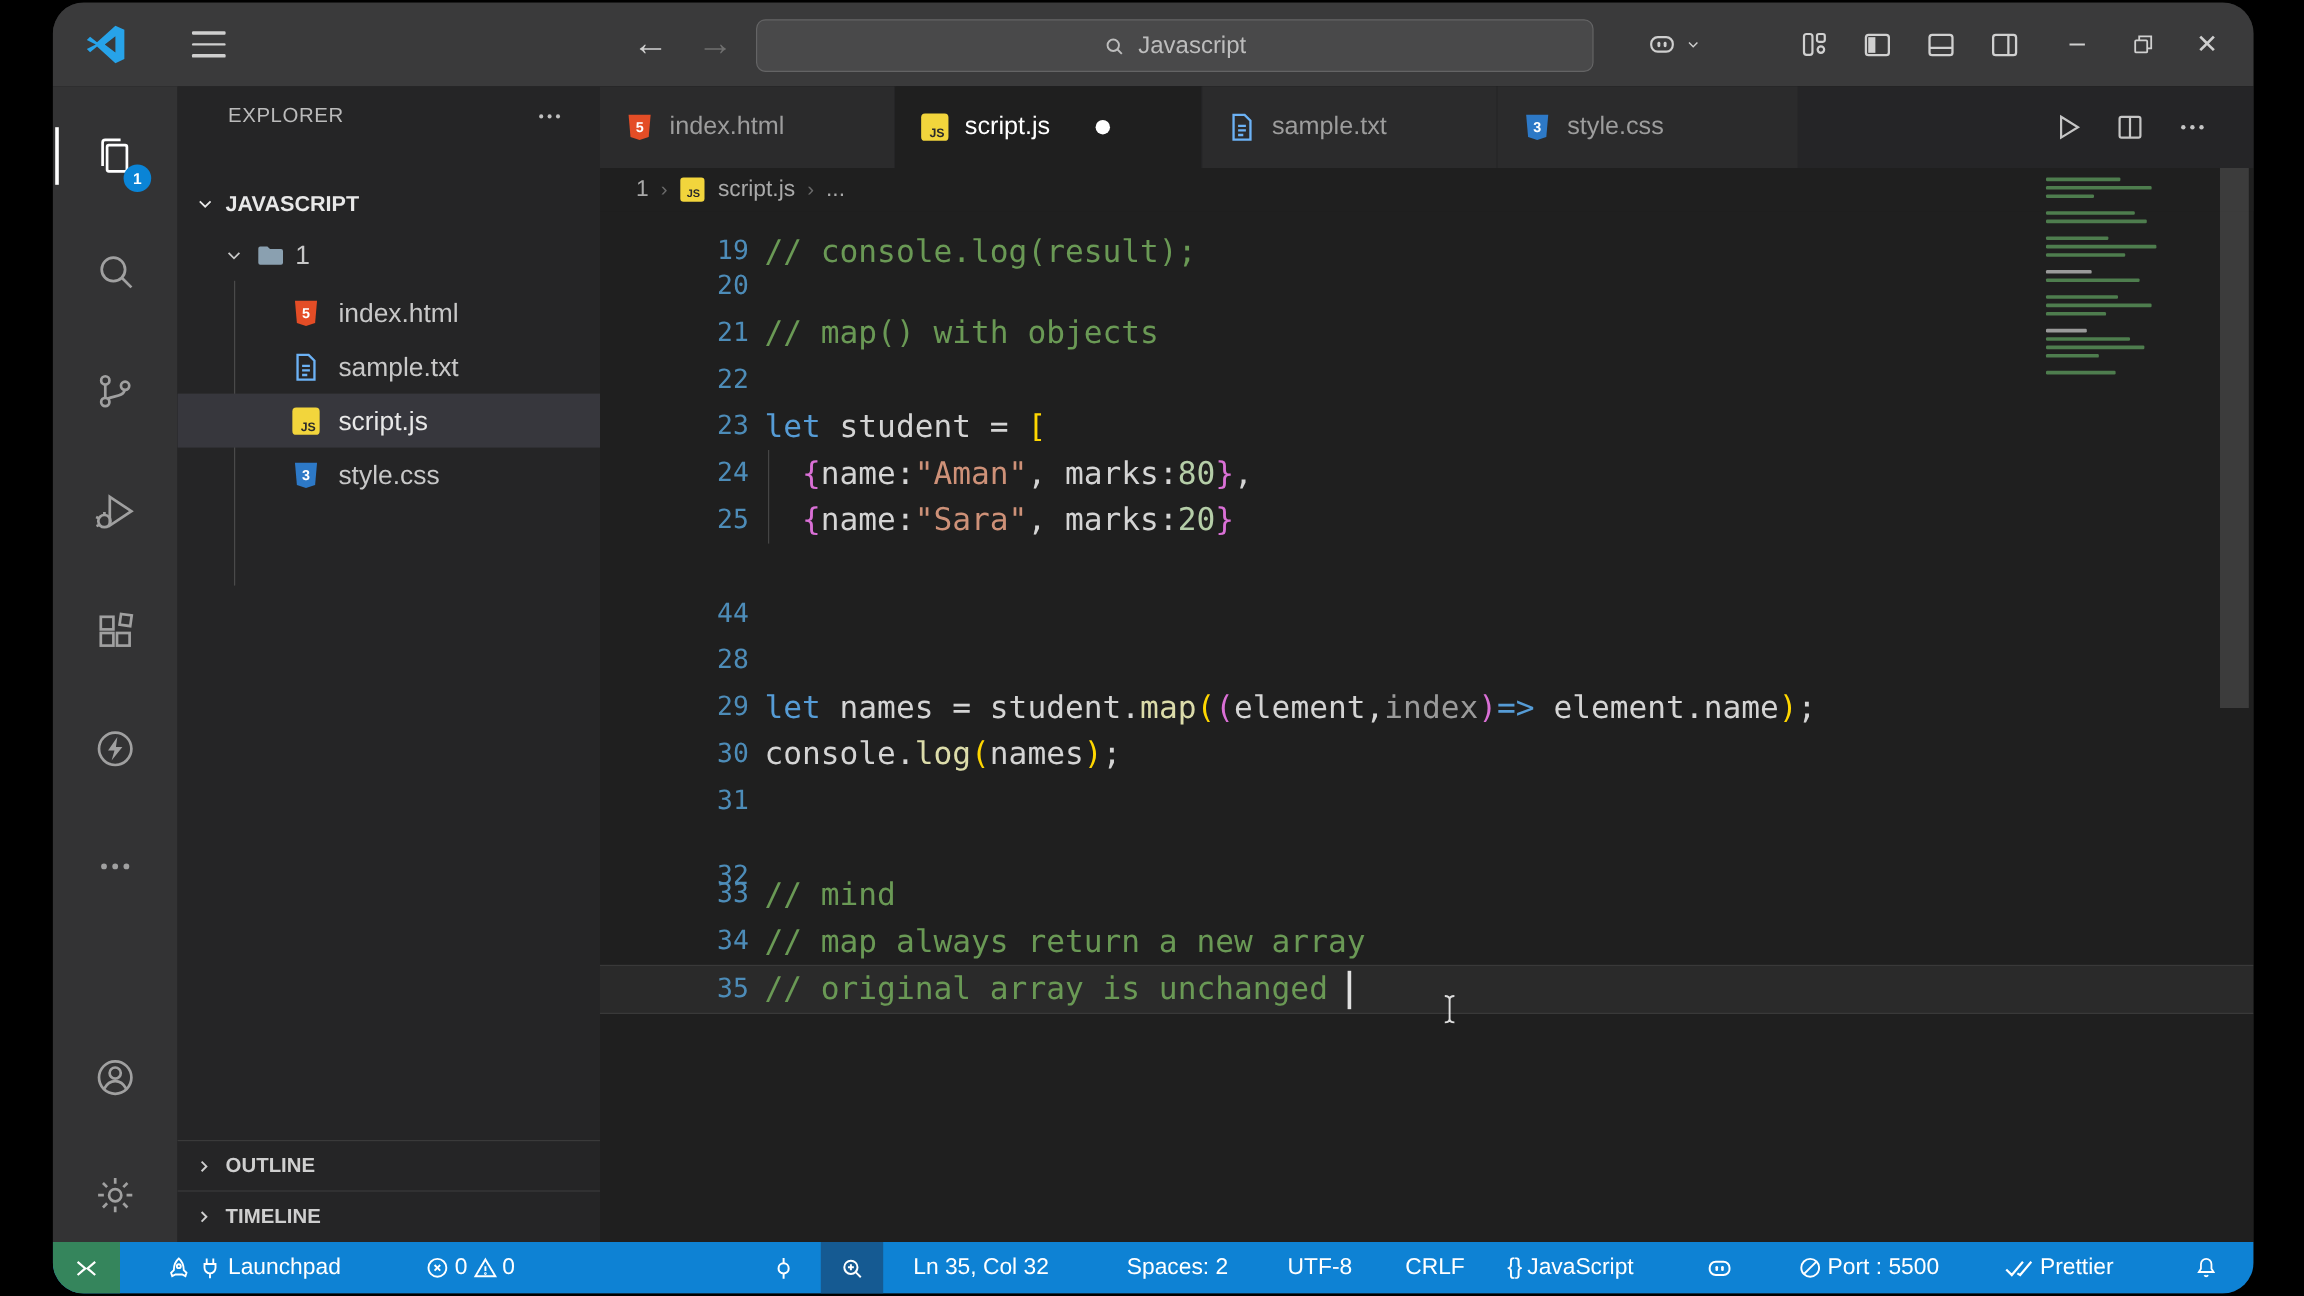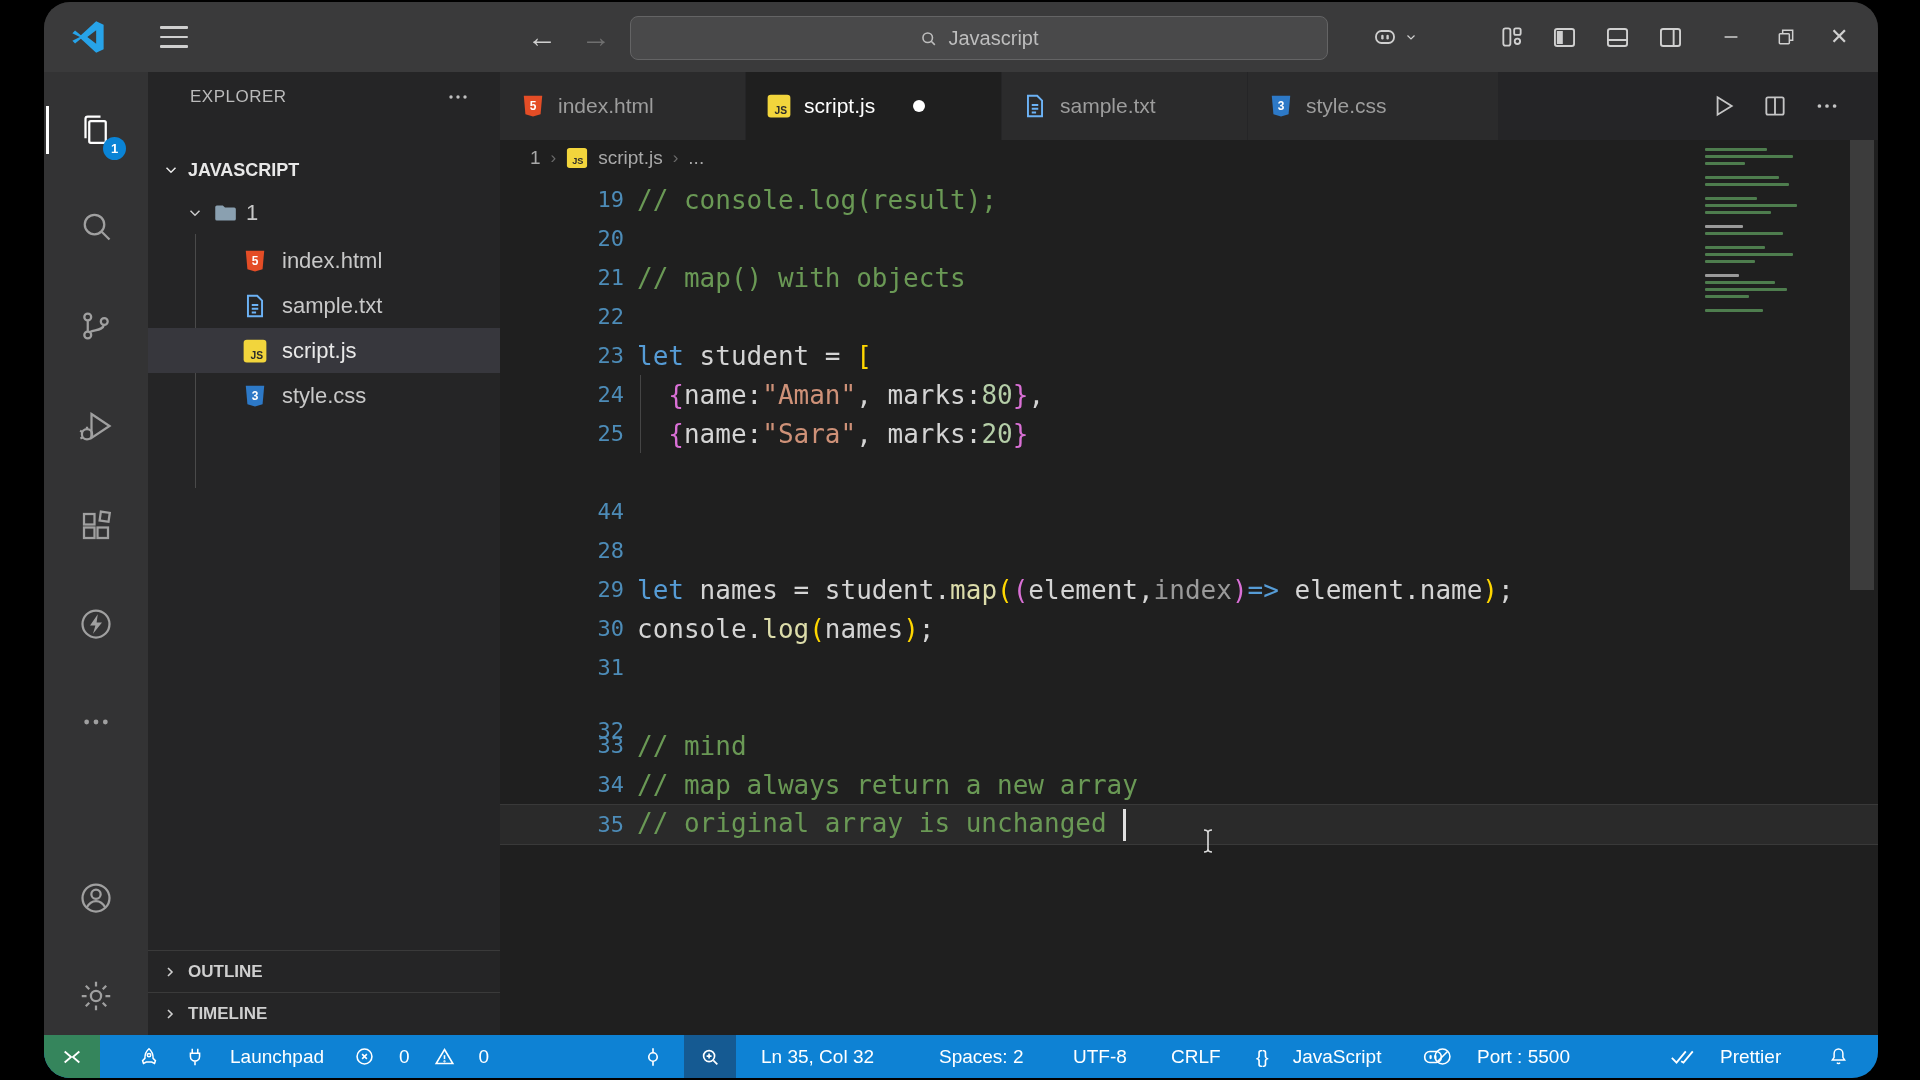--- a/index.html
+++ b/index.html
@@ -66,21 +66,21 @@
   .c-d{color:#d4d4d4}.c-kw{color:#569cd6}.c-fn{color:#dcdcaa}.c-str{color:#ce9178}
   .c-num{color:#b5cea8}.c-cm{color:#6a9955}.c-b1{color:#ffd700}.c-b2{color:#da70d6}.c-pa{color:#9a9a9a}
   .cursor{display:inline-block;width:3px;height:32px;background:#e0e0e0;vertical-align:middle;margin-left:1px;}
   .indent-guide{position:absolute;left:140px;top:199px;height:78px;width:1px;background:#454545;}
   .minimap{position:absolute;left:1205px;top:76px;width:112px;}
   .mm-row{height:3px;margin-bottom:4px;border-radius:1px;}
   .scroll-thumb{position:absolute;right:4px;top:68px;width:24px;height:450px;background:rgba(120,120,120,0.32);}
   .ibeam{position:absolute;left:700px;top:652px;color:#dcdcdc;}
   
   .statusbar{position:absolute;left:0;bottom:0;width:100%;height:43px;background:#0e82d4;color:#fff;font-size:19px;}
-  .st{position:absolute;top:0;height:43px;display:flex;align-items:center;gap:24px;}
+  .st{position:absolute;top:0;height:43px;display:flex;align-items:center;gap:4px;}
   .st-remote{left:0;width:56px;background:#35855c;justify-content:center;}
   .st-zoombox{background:#155a92;justify-content:center;}
   svg{display:block;}
 </style>
 </head>
 <body>
 
 <div id="window">
 
   <div class="titlebar">
@@ -385,21 +385,21 @@
       <span class="sep">›</span>
       <span>...</span>
     </div>
     <div class="code" id="code">
       <div class="indent-guide"></div>
       <span class="ibeam">
         <svg width="16" height="26" viewBox="0 0 16 26" fill="none" stroke="currentColor" stroke-width="1.6">
             <path d="M4 2c2 0 4 1 4 3v16c0 2-2 3-4 3M12 2c-2 0-4 1-4 3v16c0 2 2 3 4 3M8 5v16"></path>
           </svg>
       </span>
-    <div class="line" style="top: 4px;"><span class="ln">19</span><span class="txt"><span class="c-cm">// console.log(result);</span></span></div>
+    <div class="line" style="top: 14px;"><span class="ln">19</span><span class="txt"><span class="c-cm">// console.log(result);</span></span></div>
         <div class="line" style="top: 43px;"><span class="ln">20</span><span class="txt"></span></div>
         <div class="line" style="top: 82px;"><span class="ln">21</span><span class="txt"><span class="c-cm">// map() with objects</span></span></div>
         <div class="line" style="top: 121px;"><span class="ln">22</span><span class="txt"></span></div>
         <div class="line" style="top: 160px;"><span class="ln">23</span><span class="txt"><span class="c-kw">let</span><span class="c-d"> student = </span><span class="c-b1">[</span></span></div>
         <div class="line" style="top: 199px;"><span class="ln">24</span><span class="txt"><span class="c-d">  </span><span class="c-b2">{</span><span class="c-d">name:</span><span class="c-str">"Aman"</span><span class="c-d">, marks:</span><span class="c-num">80</span><span class="c-b2">}</span><span class="c-d">,</span></span></div>
         <div class="line" style="top: 238px;"><span class="ln">25</span><span class="txt"><span class="c-d">  </span><span class="c-b2">{</span><span class="c-d">name:</span><span class="c-str">"Sara"</span><span class="c-d">, marks:</span><span class="c-num">20</span><span class="c-b2">}</span></span></div>
         <div class="line" style="top: 316px;"><span class="ln">44</span><span class="txt"></span></div>
         <div class="line" style="top: 355px;"><span class="ln">28</span><span class="txt"></span></div>
         <div class="line" style="top: 394px;"><span class="ln">29</span><span class="txt"><span class="c-kw">let</span><span class="c-d"> names = student.</span><span class="c-fn">map</span><span class="c-b1">(</span><span class="c-b2">(</span><span class="c-d">element,</span><span class="c-pa">index</span><span class="c-b2">)</span><span class="c-kw">=&gt;</span><span class="c-d"> element.name</span><span class="c-b1">)</span><span class="c-d">;</span></span></div>
         <div class="line" style="top: 433px;"><span class="ln">30</span><span class="txt"><span class="c-d">console.</span><span class="c-fn">log</span><span class="c-b1">(</span><span class="c-d">names</span><span class="c-b1">)</span><span class="c-d">;</span></span></div>
@@ -495,21 +495,21 @@
       <span>{}</span>
       <span>JavaScript</span>
     </div>
     <div class="st" style="left:1376px;">
       <svg width="26" height="22" viewBox="0 0 24 24" fill="none" stroke="#fff" stroke-width="1.8">
           <rect x="3" y="6" width="18" height="12" rx="5.5"></rect>
           <rect x="8.2" y="9.8" width="2.4" height="4.6" rx="1.2" fill="#fff" stroke="none"></rect>
           <rect x="13.4" y="9.8" width="2.4" height="4.6" rx="1.2" fill="#fff" stroke="none"></rect>
         </svg>
     </div>
-    <div class="st" style="left:1388px;">
+    <div class="st" style="left:1454px;">
       <svg width="21" height="21" viewBox="0 0 24 24" fill="none" stroke="#fff" stroke-width="1.8">
           <circle cx="12" cy="12" r="8.5"></circle>
           <path d="M6.3 17.7L17.7 6.3"></path>
         </svg>
       <span>Port : 5500</span>
     </div>
     <div class="st" style="left:1626px;">
       <svg width="26" height="20" viewBox="0 0 28 20" fill="none" stroke="#fff" stroke-width="2">
           <path d="M2 11l5 5L17 4M12 14.5l2.5 1.5L24.5 4"></path>
         </svg>

